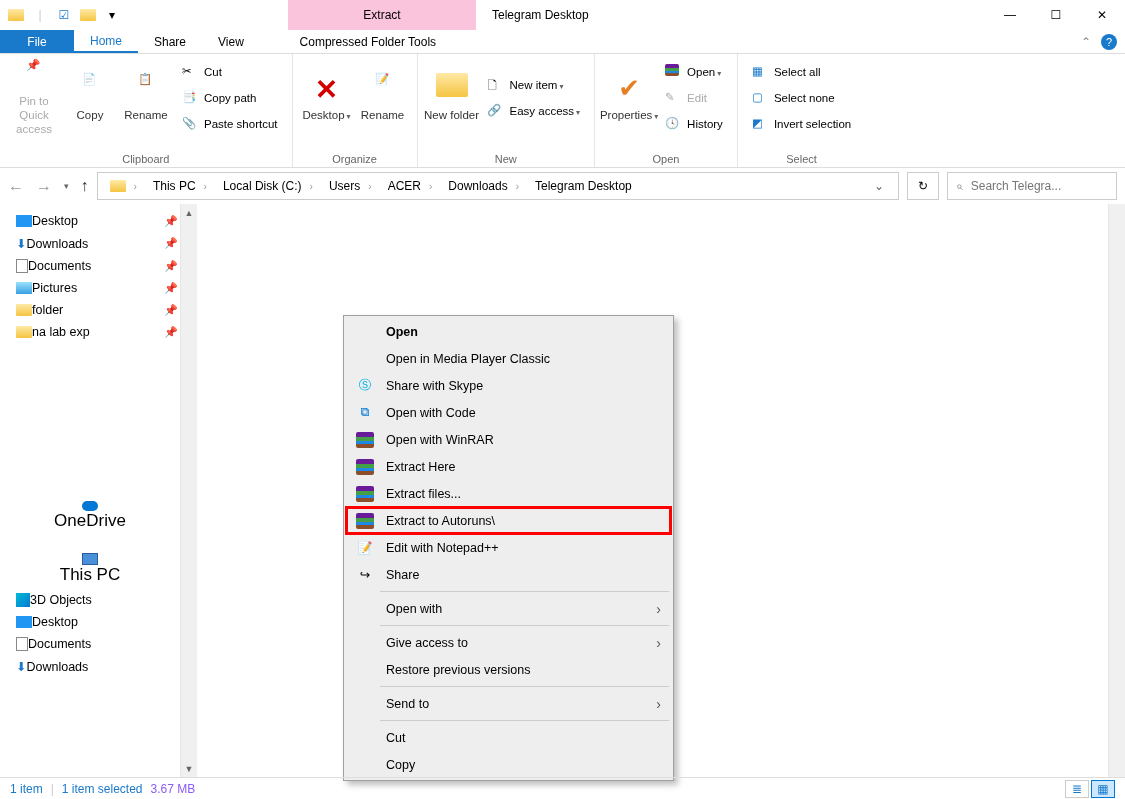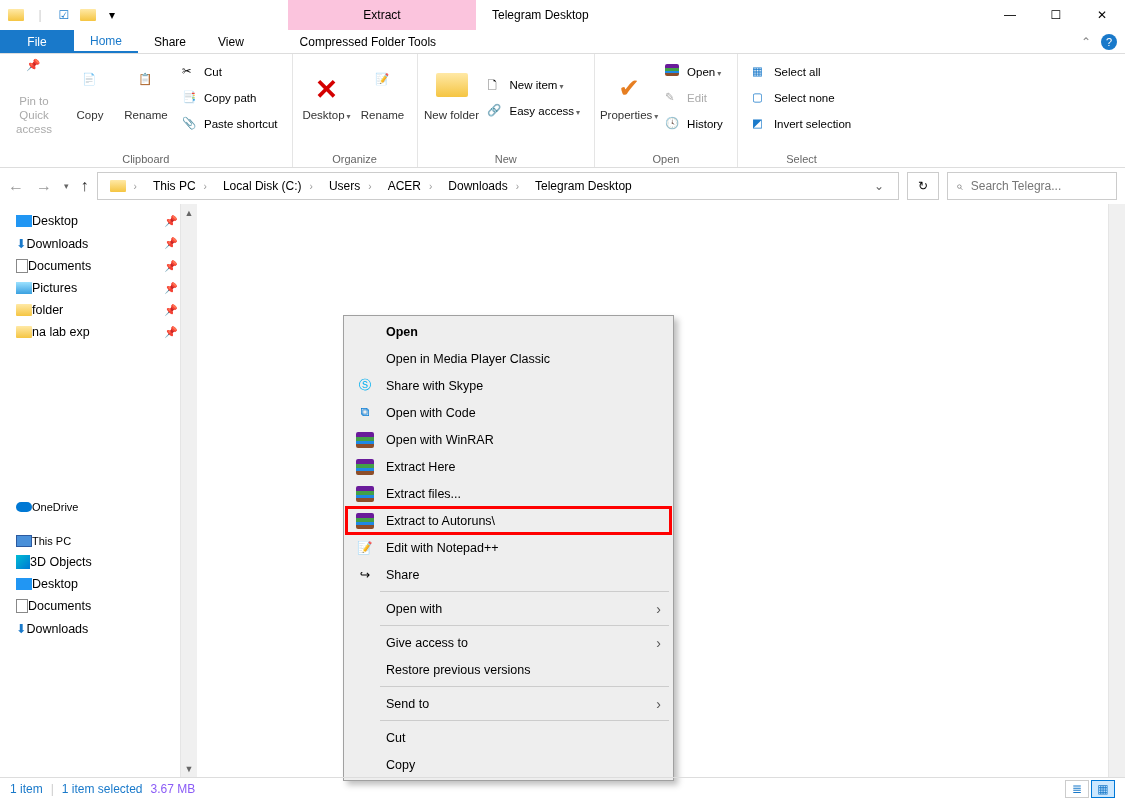--- a/index.html
+++ b/index.html
@@ -48,21 +48,21 @@
 .searchbox { border: 1px solid #ccc; height: 28px; width: 170px; display: flex; align-items: center; padding: 0 8px; color: #777; gap: 8px; }
 
 
 .main { display: flex; height: calc(799px - 30px - 24px - 114px - 36px - 22px); }
 .sidebar-wrap { display: flex; }
 .sidebar { width: 180px; overflow-y: auto; padding-top: 6px; }
 .scroll-gutter { width: 17px; background: #f0f0f0; border-left: 1px solid #e5e5e5; display: flex; flex-direction: column; }
 .scroll-arrow { height: 17px; display: flex; align-items: center; justify-content: center; color: #666; font-size: 9px; background: #f0f0f0; }
 .scroll-track { flex: 1; background: #f0f0f0; position: relative; }
 .sb-item { display: flex; align-items: center; padding: 4px 4px 4px 16px; font-size: 12.5px; }
-.sb-item.root { padding-left: 16px; font-size: 11px; }
+.sb-item.root { padding-left: 4px; font-size: 17px; flex-direction: column; }
 .pin-col { width: 12px; color: #888; font-size: 11px; margin-left: auto; }
 .sb-spacer { height: 14px; }
 .content { flex: 1; position: relative; padding: 8px 0 0 16px; }
 .file-item { width: 130px; text-align: center; font-size: 12.5px; }
 .file-item .thumb { width: 130px; height: 122px; background: #cce8ff; border: 1px solid #99d1ff; display: flex; align-items: center; justify-content: center; margin-bottom: 4px; }
 .file-item .label-box { background: #cce8ff; border: 1px solid #99d1ff; border-top: none; margin-top: -4px; padding-bottom: 4px; }
 .content-scroll { position: absolute; right: 0; top: 0; bottom: 0; width: 17px; background: #f0f0f0; border-left: 1px solid #e5e5e5; }
 .highlight-red { outline: 3px solid #ff0000; outline-offset: -1px; }
 
 

